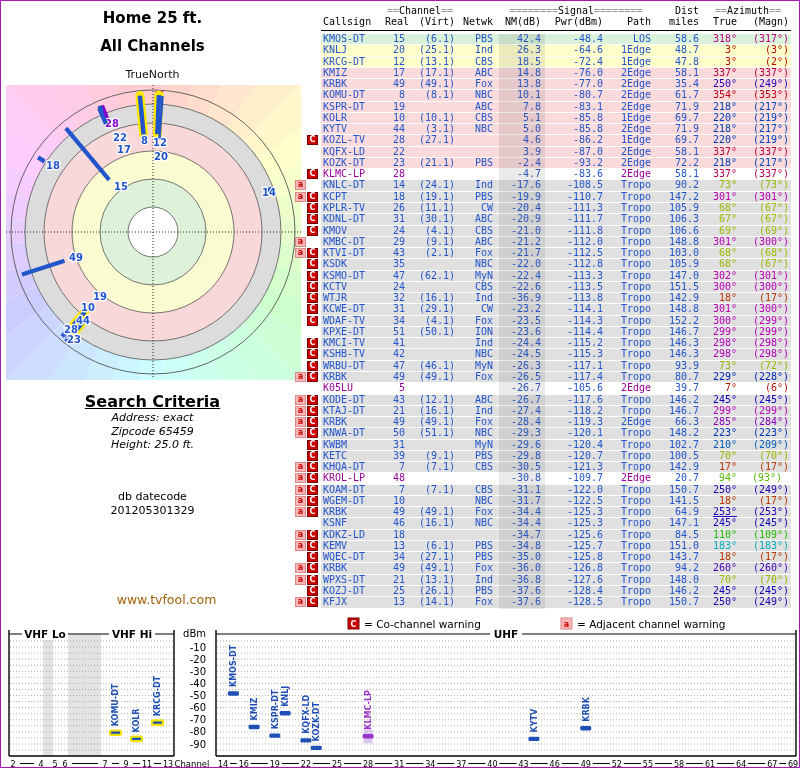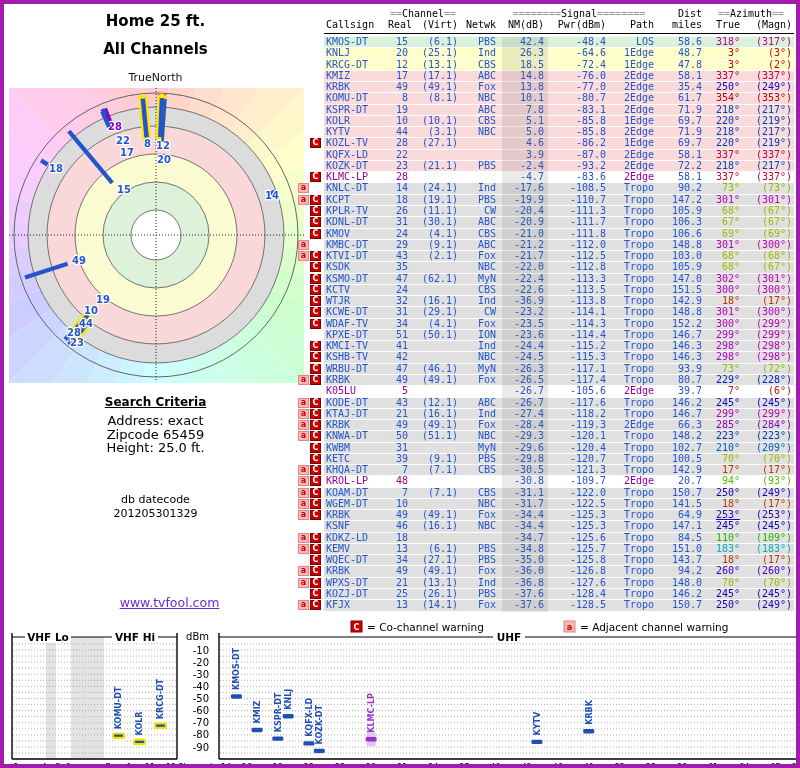--- a/index.html
+++ b/index.html
@@ -1,25 +1,25 @@
 <!DOCTYPE html>
 <html><head>
 <meta charset="utf-8">
 <style>
   html,body{margin:0;padding:0;background:#fff;}
-  #page{position:relative;width:800px;height:768px;background:#fff;border:4px solid #a21caf;
+  #page{position:relative;width:800px;height:768px;background:#fff;border:1px solid #a21caf;
         box-sizing:border-box;overflow:hidden;font-family:"DejaVu Sans",sans-serif;}
   .abs{position:absolute;}
   .ctr{left:0;width:303px;text-align:center;}
   .title{font-size:15px;font-weight:bold;color:#000;}
   .truenorth{font-size:11px;color:#111;}
-  .search-head{font-size:12px;font-weight:bold;text-decoration:underline;}
-  .search-lines{font-size:13px;line-height:13.6px;}
+  .search-head{font-size:16px;font-weight:bold;text-decoration:underline;}
+  .search-lines{font-size:11px;line-height:13.6px;font-style:italic;}
   .dbline{font-size:11px;}
-  .sitelink{font-size:12.5px;color:#6d28d9;text-decoration:underline;cursor:pointer;margin-left:28px;}
+  .sitelink{font-size:12.5px;color:#a16207;cursor:pointer;margin-left:28px;}
 
   
   #stable{position:absolute;left:320px;top:0;width:480px;height:612px;
           font-family:"DejaVu Sans Mono",monospace;font-size:10px;}
   .trow{display:flex;gap:8px;padding-left:2px;position:relative;}
   .drow{height:11.27px;box-sizing:border-box;border-bottom:1px solid #fff;line-height:10.2px;color:#2255cc;}
   .c{display:inline-block;text-align:right;white-space:pre;overflow:visible;}
   .w0{width:54px;text-align:left;} .w1{width:20px;} .w2{width:42px;} .w3{width:30px;}
   .w4{width:40px;} .w5{width:54px;} .w6{width:40px;} .w7{width:40px;} .w8{width:30px;} .w9{width:44px;}
   .bg-green{background:#d9f2d9;} .bg-yellow{background:#ffffca;} .bg-pink{background:#fadadb;}
@@ -666,21 +666,21 @@
           <span class="badge badge-a">a</span>
           <span class="c w0">KROL-LP</span>
           <span class="c w1">48</span>
           <span class="c w2"></span>
           <span class="c w3"></span>
           <span class="c w4">-30.8</span>
           <span class="c w5">-109.7</span>
           <span class="c w6">2Edge</span>
           <span class="c w7">20.7</span>
           <span class="c w8" style="color: rgb(80, 184, 0);">94°</span>
-          <span class="c w9" style="color: rgb(83, 184, 0);">(93°)</span>
+          <span class="c w9" style="color: rgb(83, 184, 0); text-align: center;">(93°)</span>
         </div>
         <div class="trow drow bg-grey">
           <span class="badge badge-c">C</span>
           <span class="badge badge-a">a</span>
           <span class="c w0">KOAM-DT</span>
           <span class="c w1">7</span>
           <span class="c w2">(7.1)</span>
           <span class="c w3">CBS</span>
           <span class="c w4">-31.1</span>
           <span class="c w5">-122.0</span>

